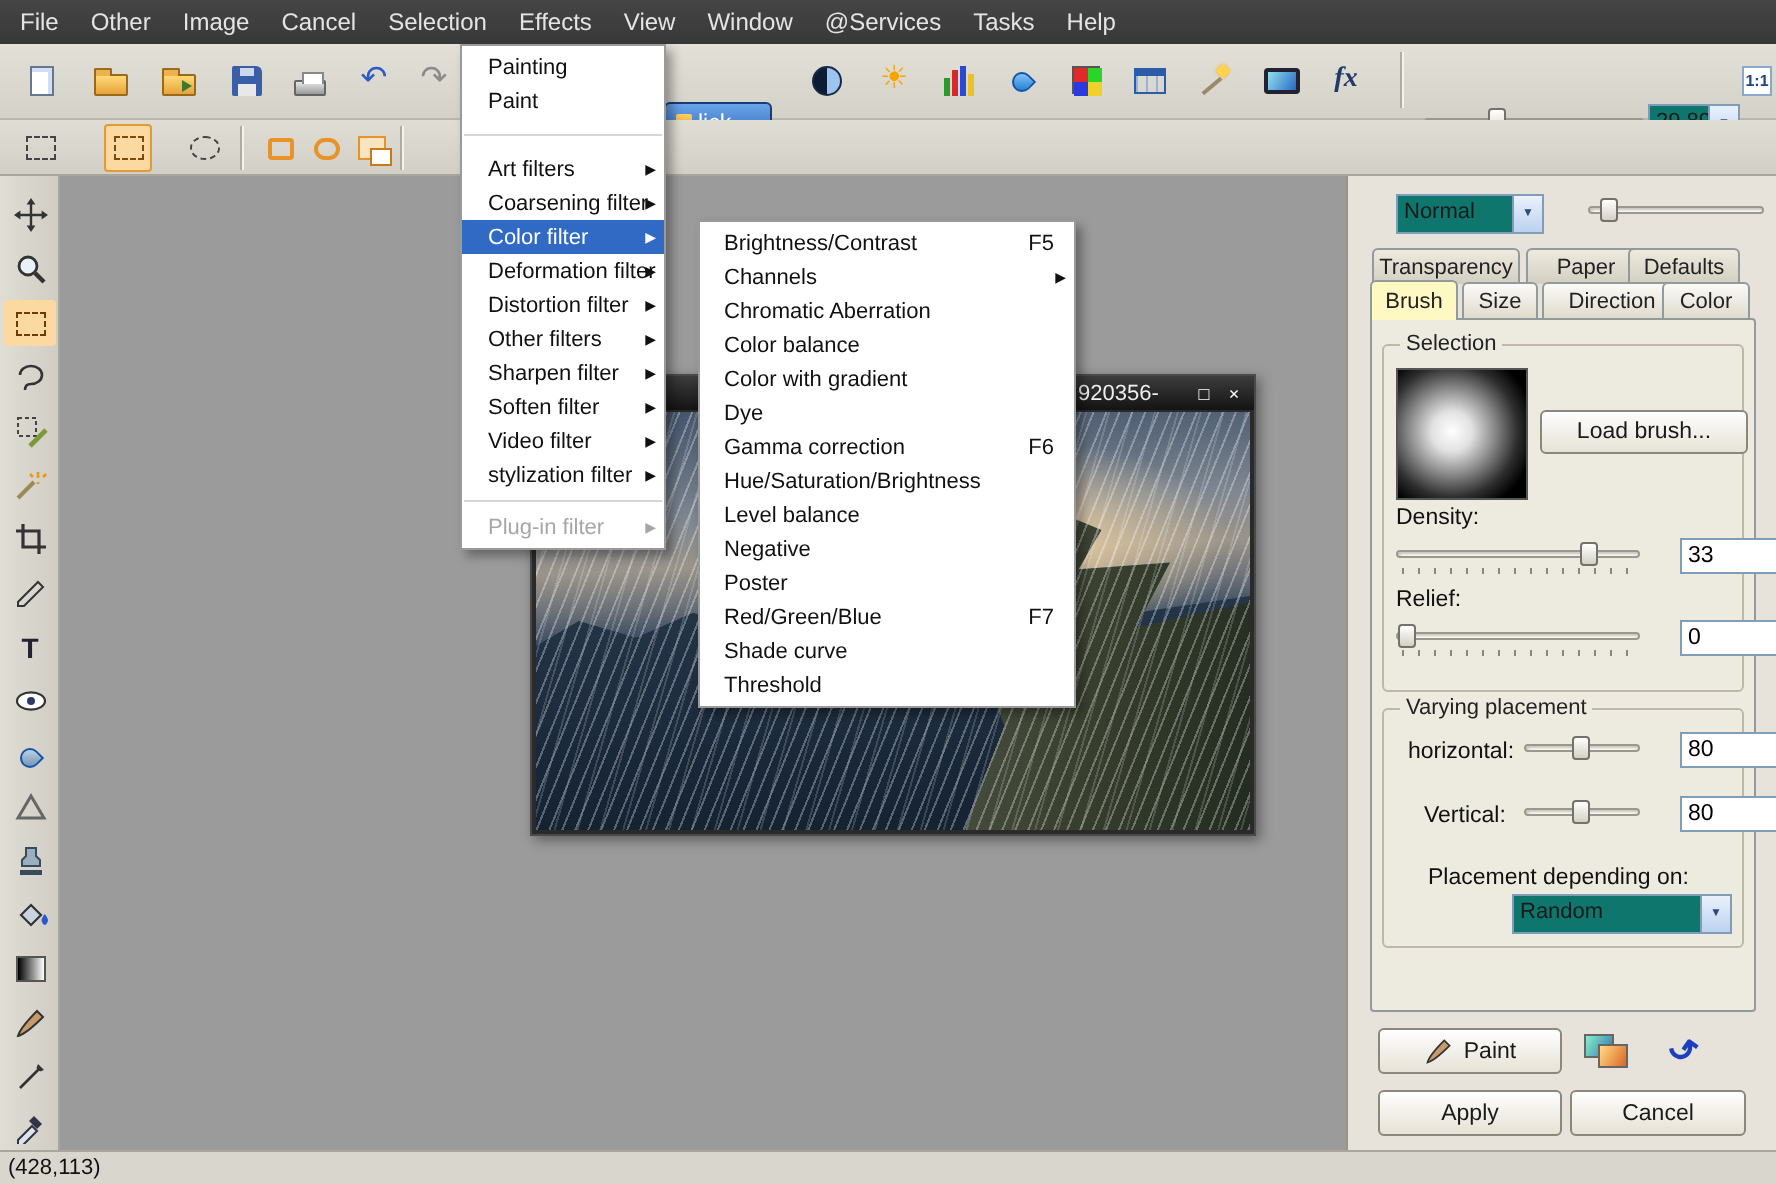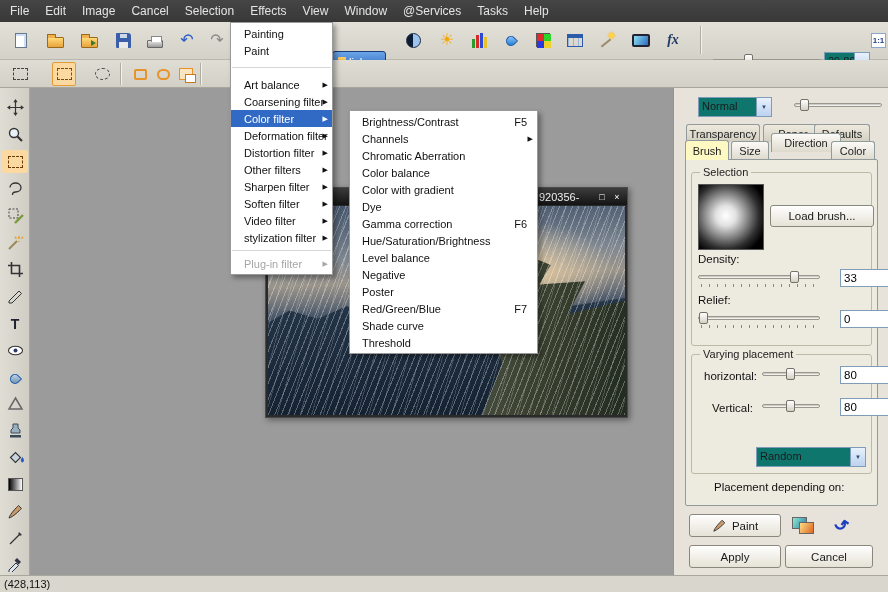--- a/index.html
+++ b/index.html
@@ -131,21 +131,21 @@
   
   .statusbar { position:absolute; left:0; top:575px; width:888px; height:17px; background:#d9d6ce; border-top:1px solid #a9a69c; display:flex; align-items:center; font-size:11px; padding-left:4px; color:#111; }
 </style>
 </head>
 <body>
 
 <div id="app">
 
   <div class="menubar">
     <span class="mi">File</span>
-    <span class="mi">Edit</span>
+    <span class="mi">Other</span>
     <span class="mi">Image</span>
     <span class="mi">Cancel</span>
     <span class="mi">Selection</span>
     <span class="mi">Effects</span>
     <span class="mi">View</span>
     <span class="mi">Window</span>
     <span class="mi">@Services</span>
     <span class="mi">Tasks</span>
     <span class="mi">Help</span>
   </div>
@@ -394,21 +394,21 @@
       </div>
     <div class="tab back" style="left:140px; top:36px; width:56px;">
         <span>Defaults</span>
       </div>
     <div class="tab sel" style="left:11px; top:52px; width:44px;">
         <span>Brush</span>
       </div>
     <div class="tab" style="left:57px; top:53px; width:38px;">
         <span>Size</span>
       </div>
-    <div class="tab" style="left:97px; top:45px; width:70px;justify-content:center;">
+    <div class="tab" style="left:97px; top:53px; width:70px;justify-content:center;">
         <span>Direction</span>
       </div>
     <div class="tab" style="left:157px; top:53px; width:44px;">
         <span>Color</span>
       </div>
     <div class="tabbox"></div>
 
     <div class="grp" style="left:17px; top:84px; width:181px; height:174px;">
       <span class="glabel" style="background:#edeadf">Selection</span>
     </div>
@@ -443,21 +443,21 @@
     </div>
     <input class="valbox" style="left: 166px; top: 278px;" value="80">
 
     <span class="rp-label" style="left:38px; top:314px;">Vertical:</span>
     <div class="hslider" style="left:88px; top:312px; width:58px;">
       <div class="groove"></div>
       <div class="thumb" style="left:24px"></div>
     </div>
     <input class="valbox" style="left: 166px; top: 310px;" value="80">
 
-    <span class="rp-label" style="left:40px; top:345px;margin-top:48px;">Placement depending on:</span>
+    <span class="rp-label" style="left:40px; top:345px;">Placement depending on:</span>
     <div class="combo rp-abs" style="left:82px; top:359px; width:110px; height:20px;">
       <span class="cval">Random</span>
       <span class="cbtn">▼</span>
     </div>
 
     <div class="xbtn rp-abs" style="left:15px; top:426px; width:92px; height:23px;">
       <svg class="paint-ico" viewBox="0 0 17 17">
           <path d="M2 15c1-4 7.5-10.5 9.5-12.5l3 3C12.5 7.5 6 14 2 15z" fill="#c89a6a" stroke="#333" stroke-width="1"></path>
         </svg>
       <span>Paint</span>
@@ -474,21 +474,21 @@
 
   <div class="menu" id="effects-menu">
     <div class="mi2">
         <span class="lbl">Painting</span>
       </div>
     <div class="mi2">
         <span class="lbl">Paint</span>
       </div>
     <div class="msep big"></div>
     <div class="mi2">
-        <span class="lbl">Art balance</span>
+        <span class="lbl">Art filters</span>
         <span class="ar">▶</span>
       </div>
     <div class="mi2">
         <span class="lbl">Coarsening filter</span>
         <span class="ar">▶</span>
       </div>
     <div class="mi2 hl">
         <span class="lbl">Color filter</span>
         <span class="ar">▶</span>
       </div>

